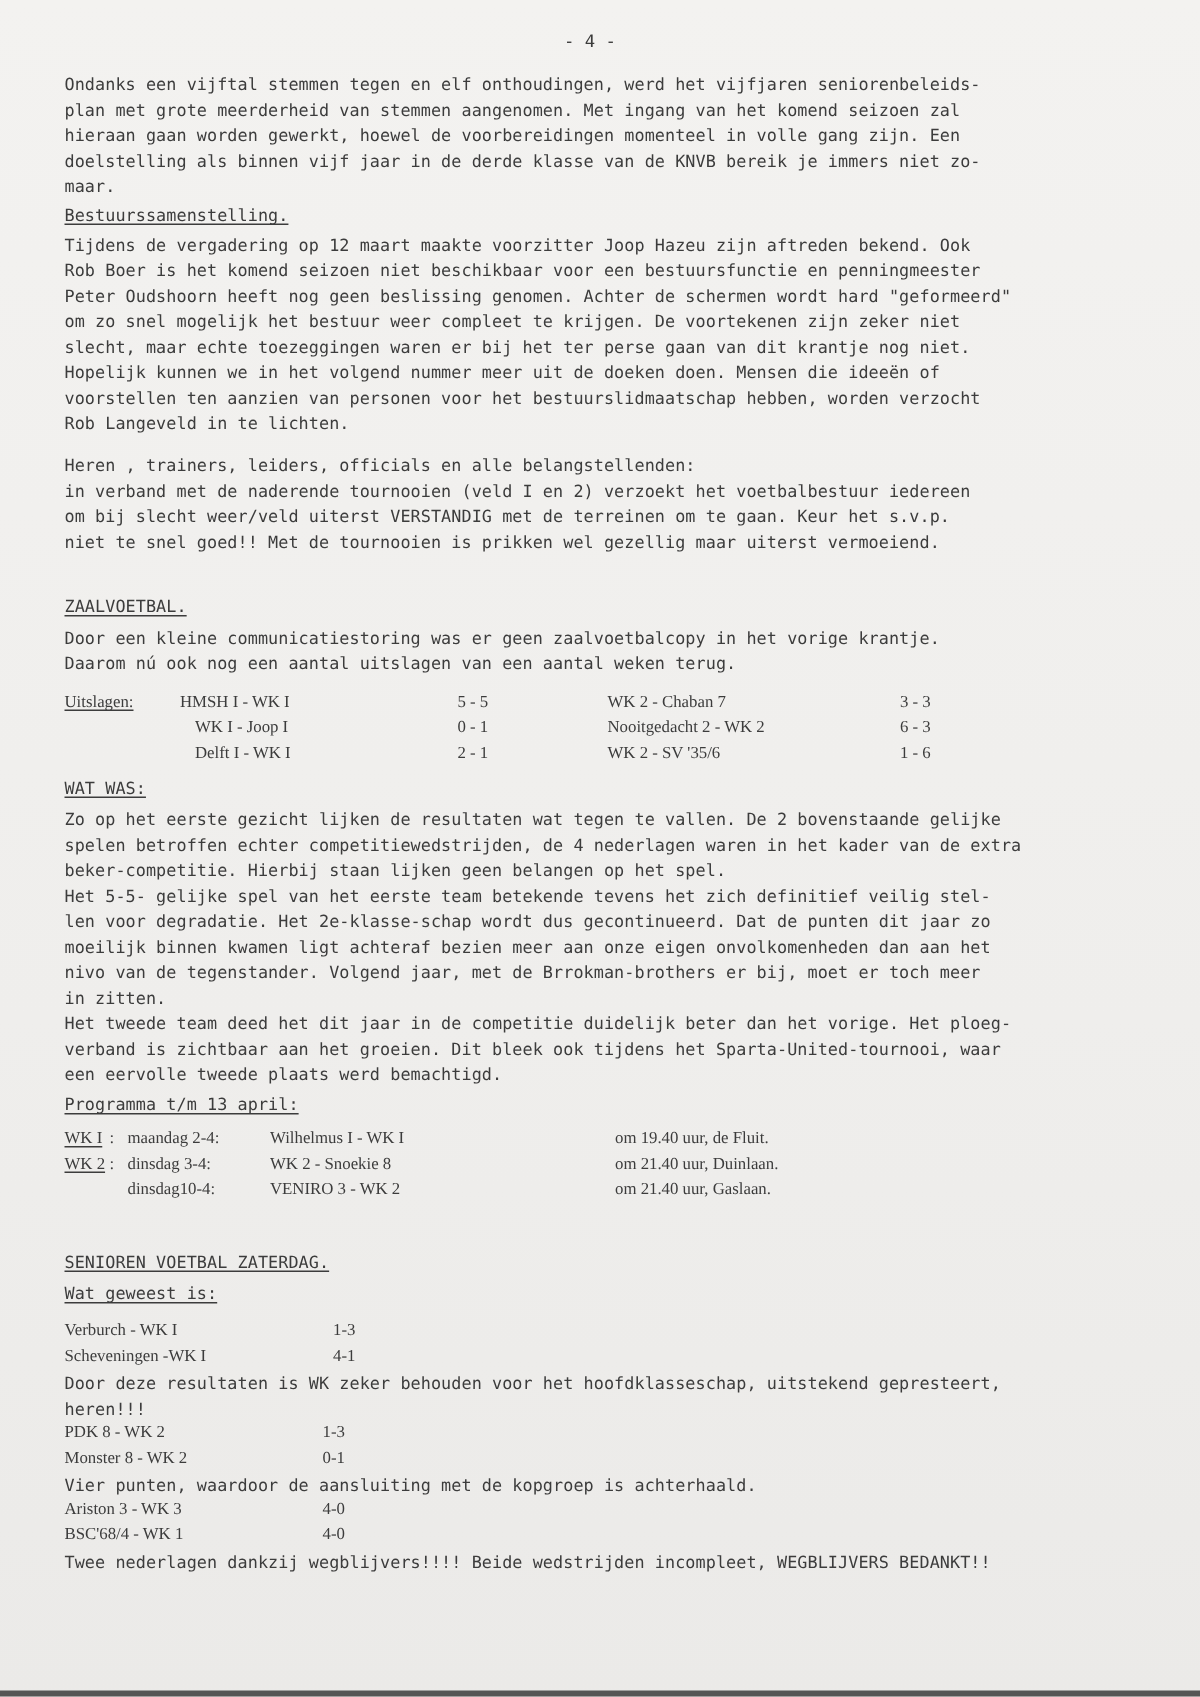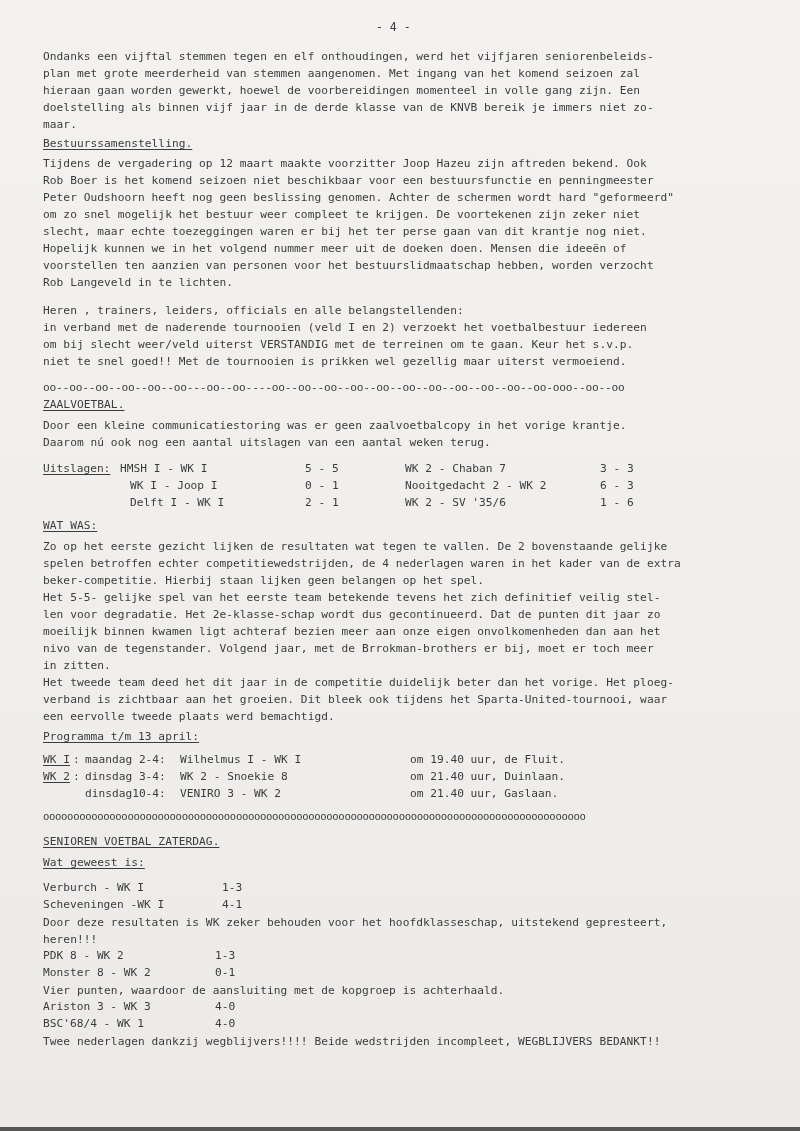--- a/index.html
+++ b/index.html
@@ -18,21 +18,21 @@
       position: absolute; left: 0; right: 0; bottom: 0; height: 4px;
       background: #555;
     }
     .t {
       position: absolute; left: 43px;
       font-size: 11.2px; line-height: 16.3px;
       white-space: pre; letter-spacing: 0.05px;
     }
     .u { text-decoration: underline; text-underline-offset: 2px; }
     .pagenum { position: absolute; left: 376px; top: 20px; font-size: 11.5px; }
-    .row { position: absolute; font-size: 11.2px; white-space: pre; }
+    .row { position: absolute; font-size: 11.2px; white-space: pre; font-family: Liberation Serif, serif; }
   </style>
 </head>
 <body>
 
 <div class="page">
 
   <div class="pagenum">- 4 -</div>
 
   <div>
     <div class="t" style="top:49px">Ondanks een vijftal stemmen tegen en elf onthoudingen, werd het vijfjaren seniorenbeleids-</div>
@@ -54,21 +54,20 @@
     <div class="t" style="top:275px">Rob Langeveld in te lichten.</div>
   </div>
 
   <div>
     <div class="t" style="top:303px">Heren , trainers, leiders, officials en alle belangstellenden:</div>
     <div class="t" style="top:320px">in verband met de naderende tournooien (veld I en 2) verzoekt het voetbalbestuur iedereen</div>
     <div class="t" style="top:337px">om bij slecht weer/veld uiterst VERSTANDIG met de terreinen om te gaan. Keur het s.v.p.</div>
     <div class="t" style="top:354px">niet te snel goed!! Met de tournooien is prikken wel gezellig maar uiterst vermoeiend.</div>
   </div>
 
-  <div class="t" style="top:380px; letter-spacing:-0.2px">oo--oo--oo--oo--oo--oo---oo--oo----oo--oo--oo--oo--oo--oo--oo--oo--oo--oo--oo-ooo--oo--oo</div>
 
   <div>
     <div class="t u" style="top:397px">ZAALVOETBAL.</div>
     <div class="t" style="top:418px">Door een kleine communicatiestoring was er geen zaalvoetbalcopy in het vorige krantje.</div>
     <div class="t" style="top:435px">Daarom nú ook nog een aantal uitslagen van een aantal weken terug.</div>
 
     <div>
       <div class="row u" style="left:43px; top:462px">Uitslagen:</div>
       <div class="row" style="left:120px; top:462px">HMSH I - WK I</div>
       <div class="row" style="left:305px; top:462px">5 - 5</div>
@@ -119,21 +118,20 @@
       <span class="row" style="left:180px; top:770px">WK 2 - Snoekie 8</span>
       <span class="row" style="left:410px; top:770px">om 21.40 uur, Duinlaan.</span>
     </div>
     <div>
       <span class="row" style="left:85px; top:787px">dinsdag10-4:</span>
       <span class="row" style="left:180px; top:787px">VENIRO 3 - WK 2</span>
       <span class="row" style="left:410px; top:787px">om 21.40 uur, Gaslaan.</span>
     </div>
   </div>
 
-  <div class="t" style="top:808px; font-size:10.6px; letter-spacing:-0.35px">oooooooooooooooooooooooooooooooooooooooooooooooooooooooooooooooooooooooooooooooooooooooooo</div>
 
   <div>
     <div class="t u" style="top:834px">SENIOREN VOETBAL ZATERDAG.</div>
     <div class="t u" style="top:855px">Wat geweest is:</div>
 
     <div class="row" style="left:43px; top:881px">Verburch - WK I</div>
     <div class="row" style="left:222px; top:881px">1-3</div>
     <div class="row" style="left:43px; top:898px">Scheveningen -WK I</div>
     <div class="row" style="left:222px; top:898px">4-1</div>
     <div class="t" style="top:915px">Door deze resultaten is WK zeker behouden voor het hoofdklasseschap, uitstekend gepresteert,</div>

